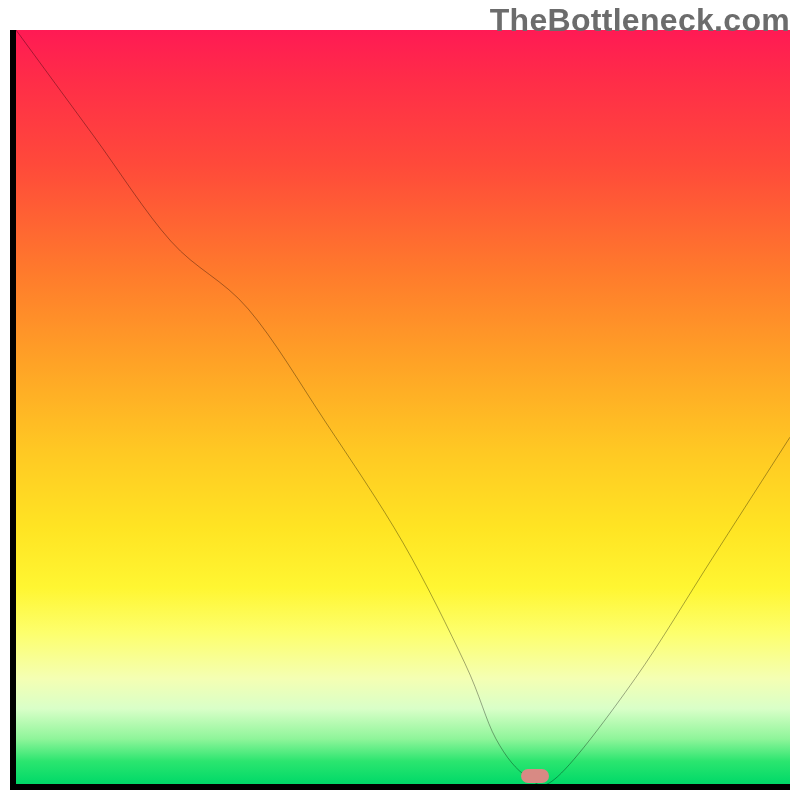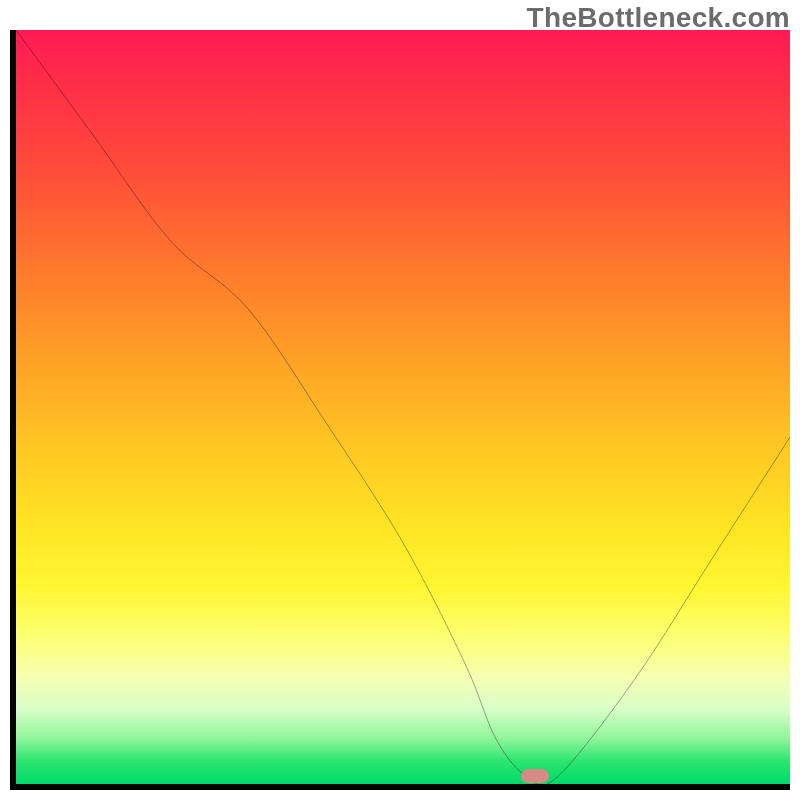--- a/index.html
+++ b/index.html
@@ -15,21 +15,21 @@
     position: relative;
     width: 800px;
     height: 800px;
   }
   .watermark {
     position: absolute;
     top: 2px;
     right: 10px;
     font-weight: 600;
     color: #6c6c6c;
-    font-size: 28px;
+    font-size: 32px;
     letter-spacing: 0.3px;
     z-index: 5;
   }
   .plot-frame {
     position: absolute;
     left: 10px;
     top: 30px;
     width: 780px;
     height: 760px;
     background: #ffffff;

